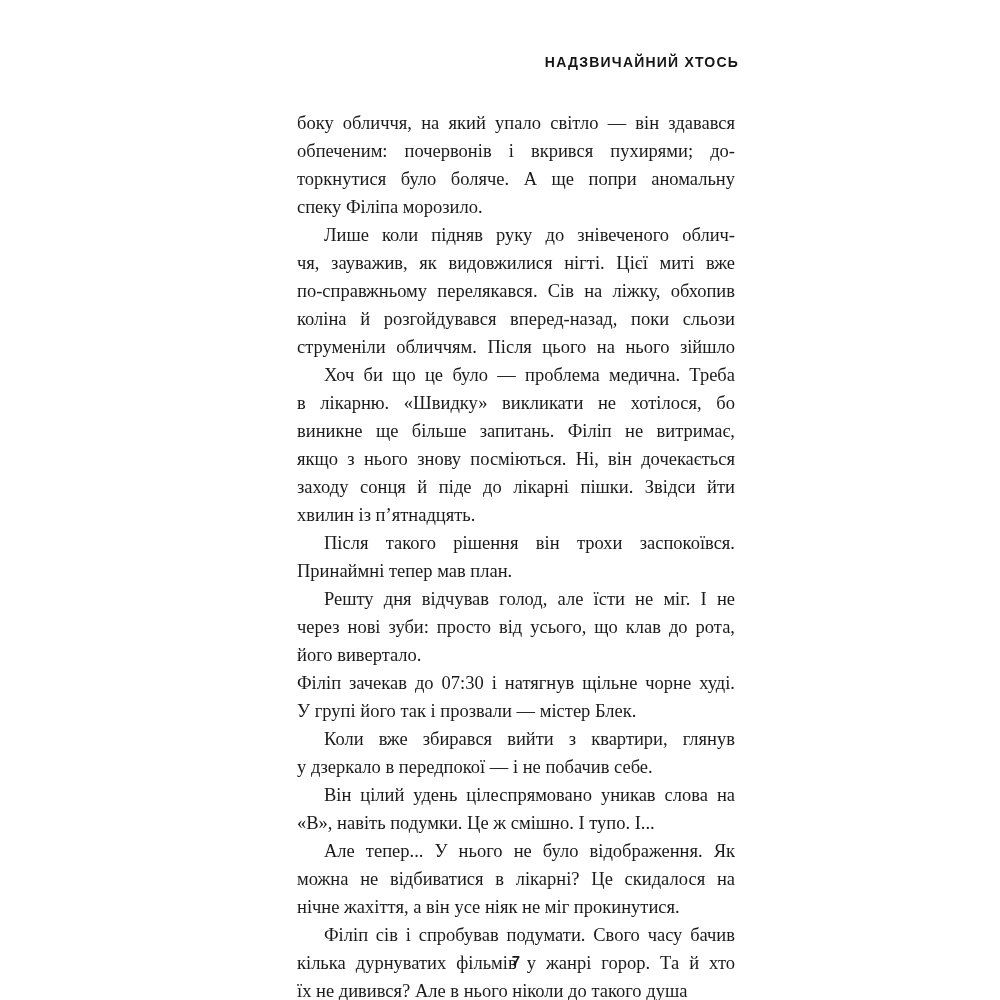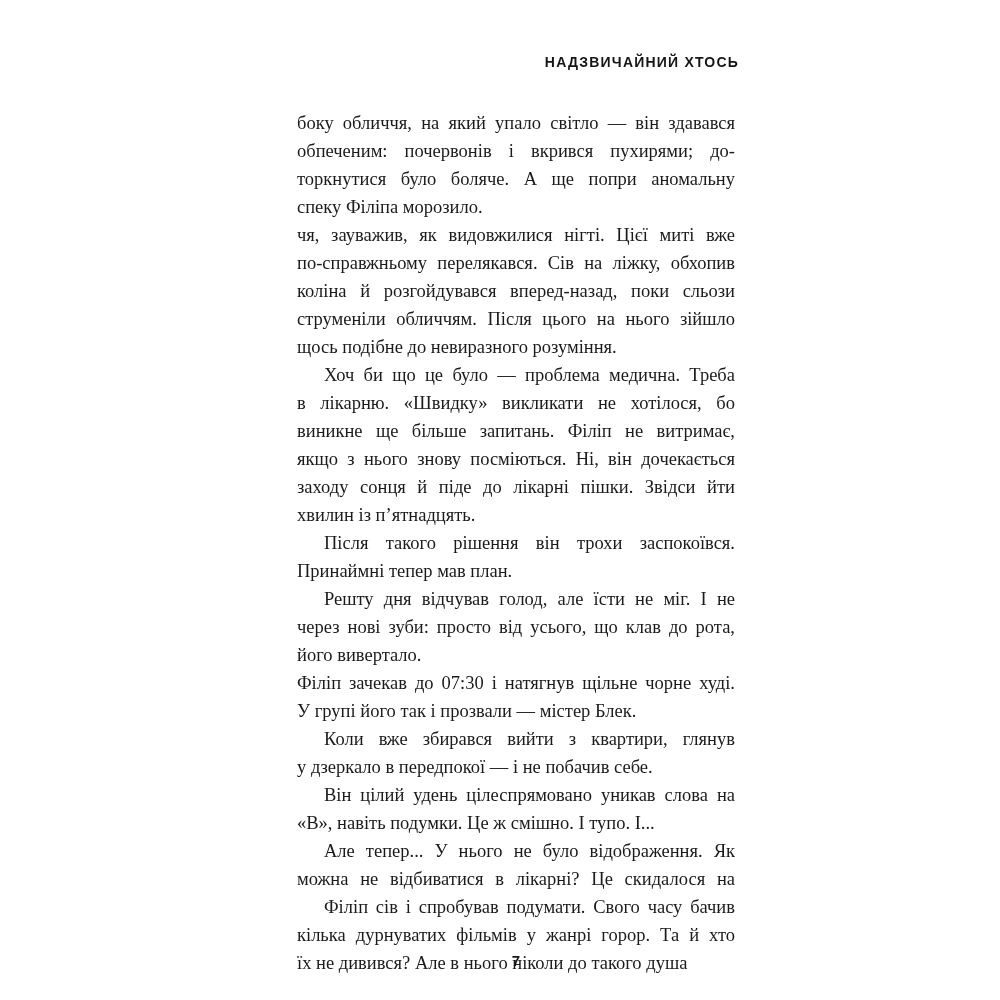--- a/index.html
+++ b/index.html
@@ -70,25 +70,25 @@
   <div class="running-header">НАДЗВИЧАЙНИЙ ХТОСЬ</div>
 
   <div class="text-block">
       <div class="paragraph">
         <div class="line">боку обличчя, на який упало світло — він здавався</div>
         <div class="line">обпеченим: почервонів і вкрився пухирями; до-</div>
         <div class="line">торкнутися було боляче. А ще попри аномальну</div>
         <div class="line last">спеку Філіпа морозило.</div>
       </div>
       <div class="paragraph">
+        <div class="line first-indent">Лише коли підняв руку до знівеченого облич-</div>
         <div class="line">чя, зауважив, як видовжилися нігті. Цієї миті вже</div>
         <div class="line">по-справжньому перелякався. Сів на ліжку, обхопив</div>
         <div class="line">коліна й розгойдувався вперед-назад, поки сльози</div>
         <div class="line">струменіли обличчям. Після цього на нього зійшло</div>
-        <div class="line last">щось подібне до невиразного розуміння.</div>
       </div>
       <div class="paragraph">
         <div class="line first-indent">Хоч би що це було — проблема медична. Треба</div>
         <div class="line">в лікарню. «Швидку» викликати не хотілося, бо</div>
         <div class="line">виникне ще більше запитань. Філіп не витримає,</div>
         <div class="line">якщо з нього знову посміються. Ні, він дочекається</div>
         <div class="line">заходу сонця й піде до лікарні пішки. Звідси йти</div>
         <div class="line last">хвилин із п’ятнадцять.</div>
       </div>
       <div class="paragraph">
@@ -108,20 +108,21 @@
         <div class="line first-indent">Коли вже збирався вийти з квартири, глянув</div>
         <div class="line last">у дзеркало в передпокої — і не побачив себе.</div>
       </div>
       <div class="paragraph">
         <div class="line first-indent">Він цілий удень цілеспрямовано уникав слова на</div>
         <div class="line last">«В», навіть подумки. Це ж смішно. І тупо. І...</div>
       </div>
       <div class="paragraph">
         <div class="line first-indent">Але тепер... У нього не було відображення. Як</div>
         <div class="line">можна не відбиватися в лікарні? Це скидалося на</div>
+        <div class="line last">нічне жахіття, а він усе ніяк не міг прокинутися.</div>
       </div>
       <div class="paragraph">
         <div class="line first-indent">Філіп сів і спробував подумати. Свого часу бачив</div>
         <div class="line">кілька дурнуватих фільмів у жанрі горор. Та й хто</div>
         <div class="line last">їх не дивився? Але в нього ніколи до такого душа</div>
       </div>
     </div>
 
   <div class="page-number">7</div>
 </div>

